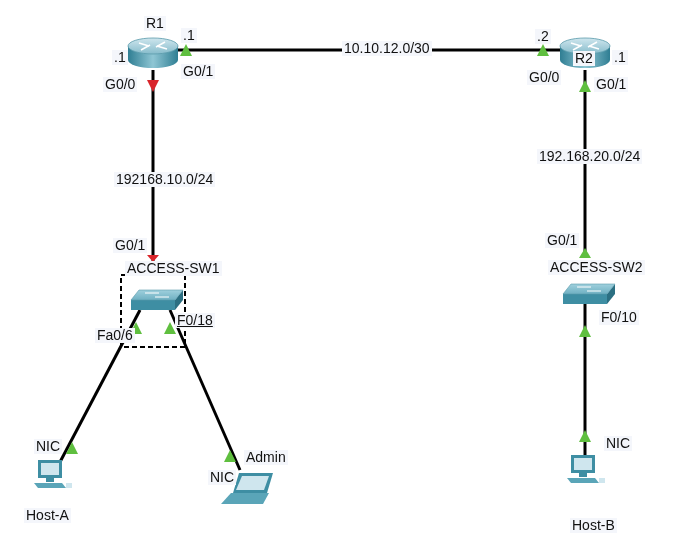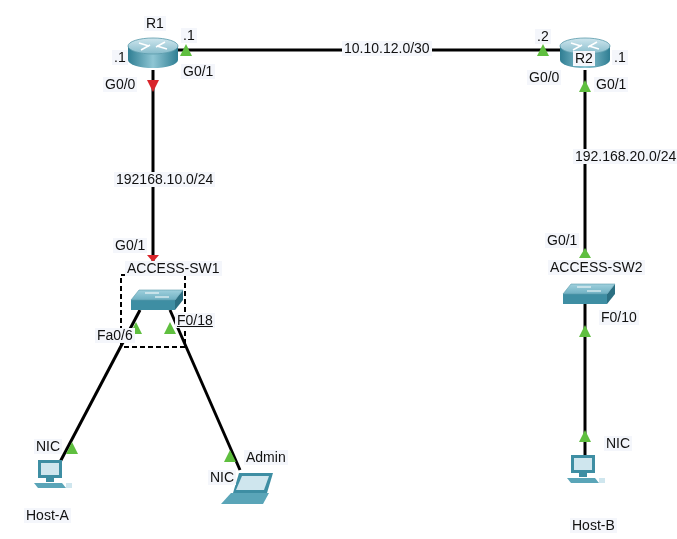--- a/index.html
+++ b/index.html
@@ -124,21 +124,21 @@
 
 <div class="lbl" style="left:342px;top:41px;">10.10.12.0/30</div>
 
 <div class="lbl" style="left:573px;top:19px;margin-top:32px;">R2</div>
 <div class="lbl" style="left:535px;top:29px;">.2</div>
 <div class="lbl" style="left:612px;top:50px;">.1</div>
 <div class="lbl" style="left:527px;top:70px;">G0/0</div>
 <div class="lbl" style="left:594px;top:77px;">G0/1</div>
 
 <div class="lbl" style="left:114px;top:172px;">192168.10.0/24</div>
-<div class="lbl" style="left:537px;top:149px;margin-left:36px;">192.168.20.0/24</div>
+<div class="lbl" style="left:537px;top:149px;">192.168.20.0/24</div>
 
 <div class="lbl" style="left:113px;top:238px;">G0/1</div>
 <div class="lbl" style="left:125px;top:261px;">ACCESS-SW1</div>
 <div class="lbl" style="left:95px;top:328px;">Fa0/6</div>
 <div class="lbl" style="left:175px;top:313px;text-decoration:underline;">F0/18</div>
 
 <div class="lbl" style="left:545px;top:233px;">G0/1</div>
 <div class="lbl" style="left:548px;top:260px;">ACCESS-SW2</div>
 <div class="lbl" style="left:599px;top:310px;">F0/10</div>
 

